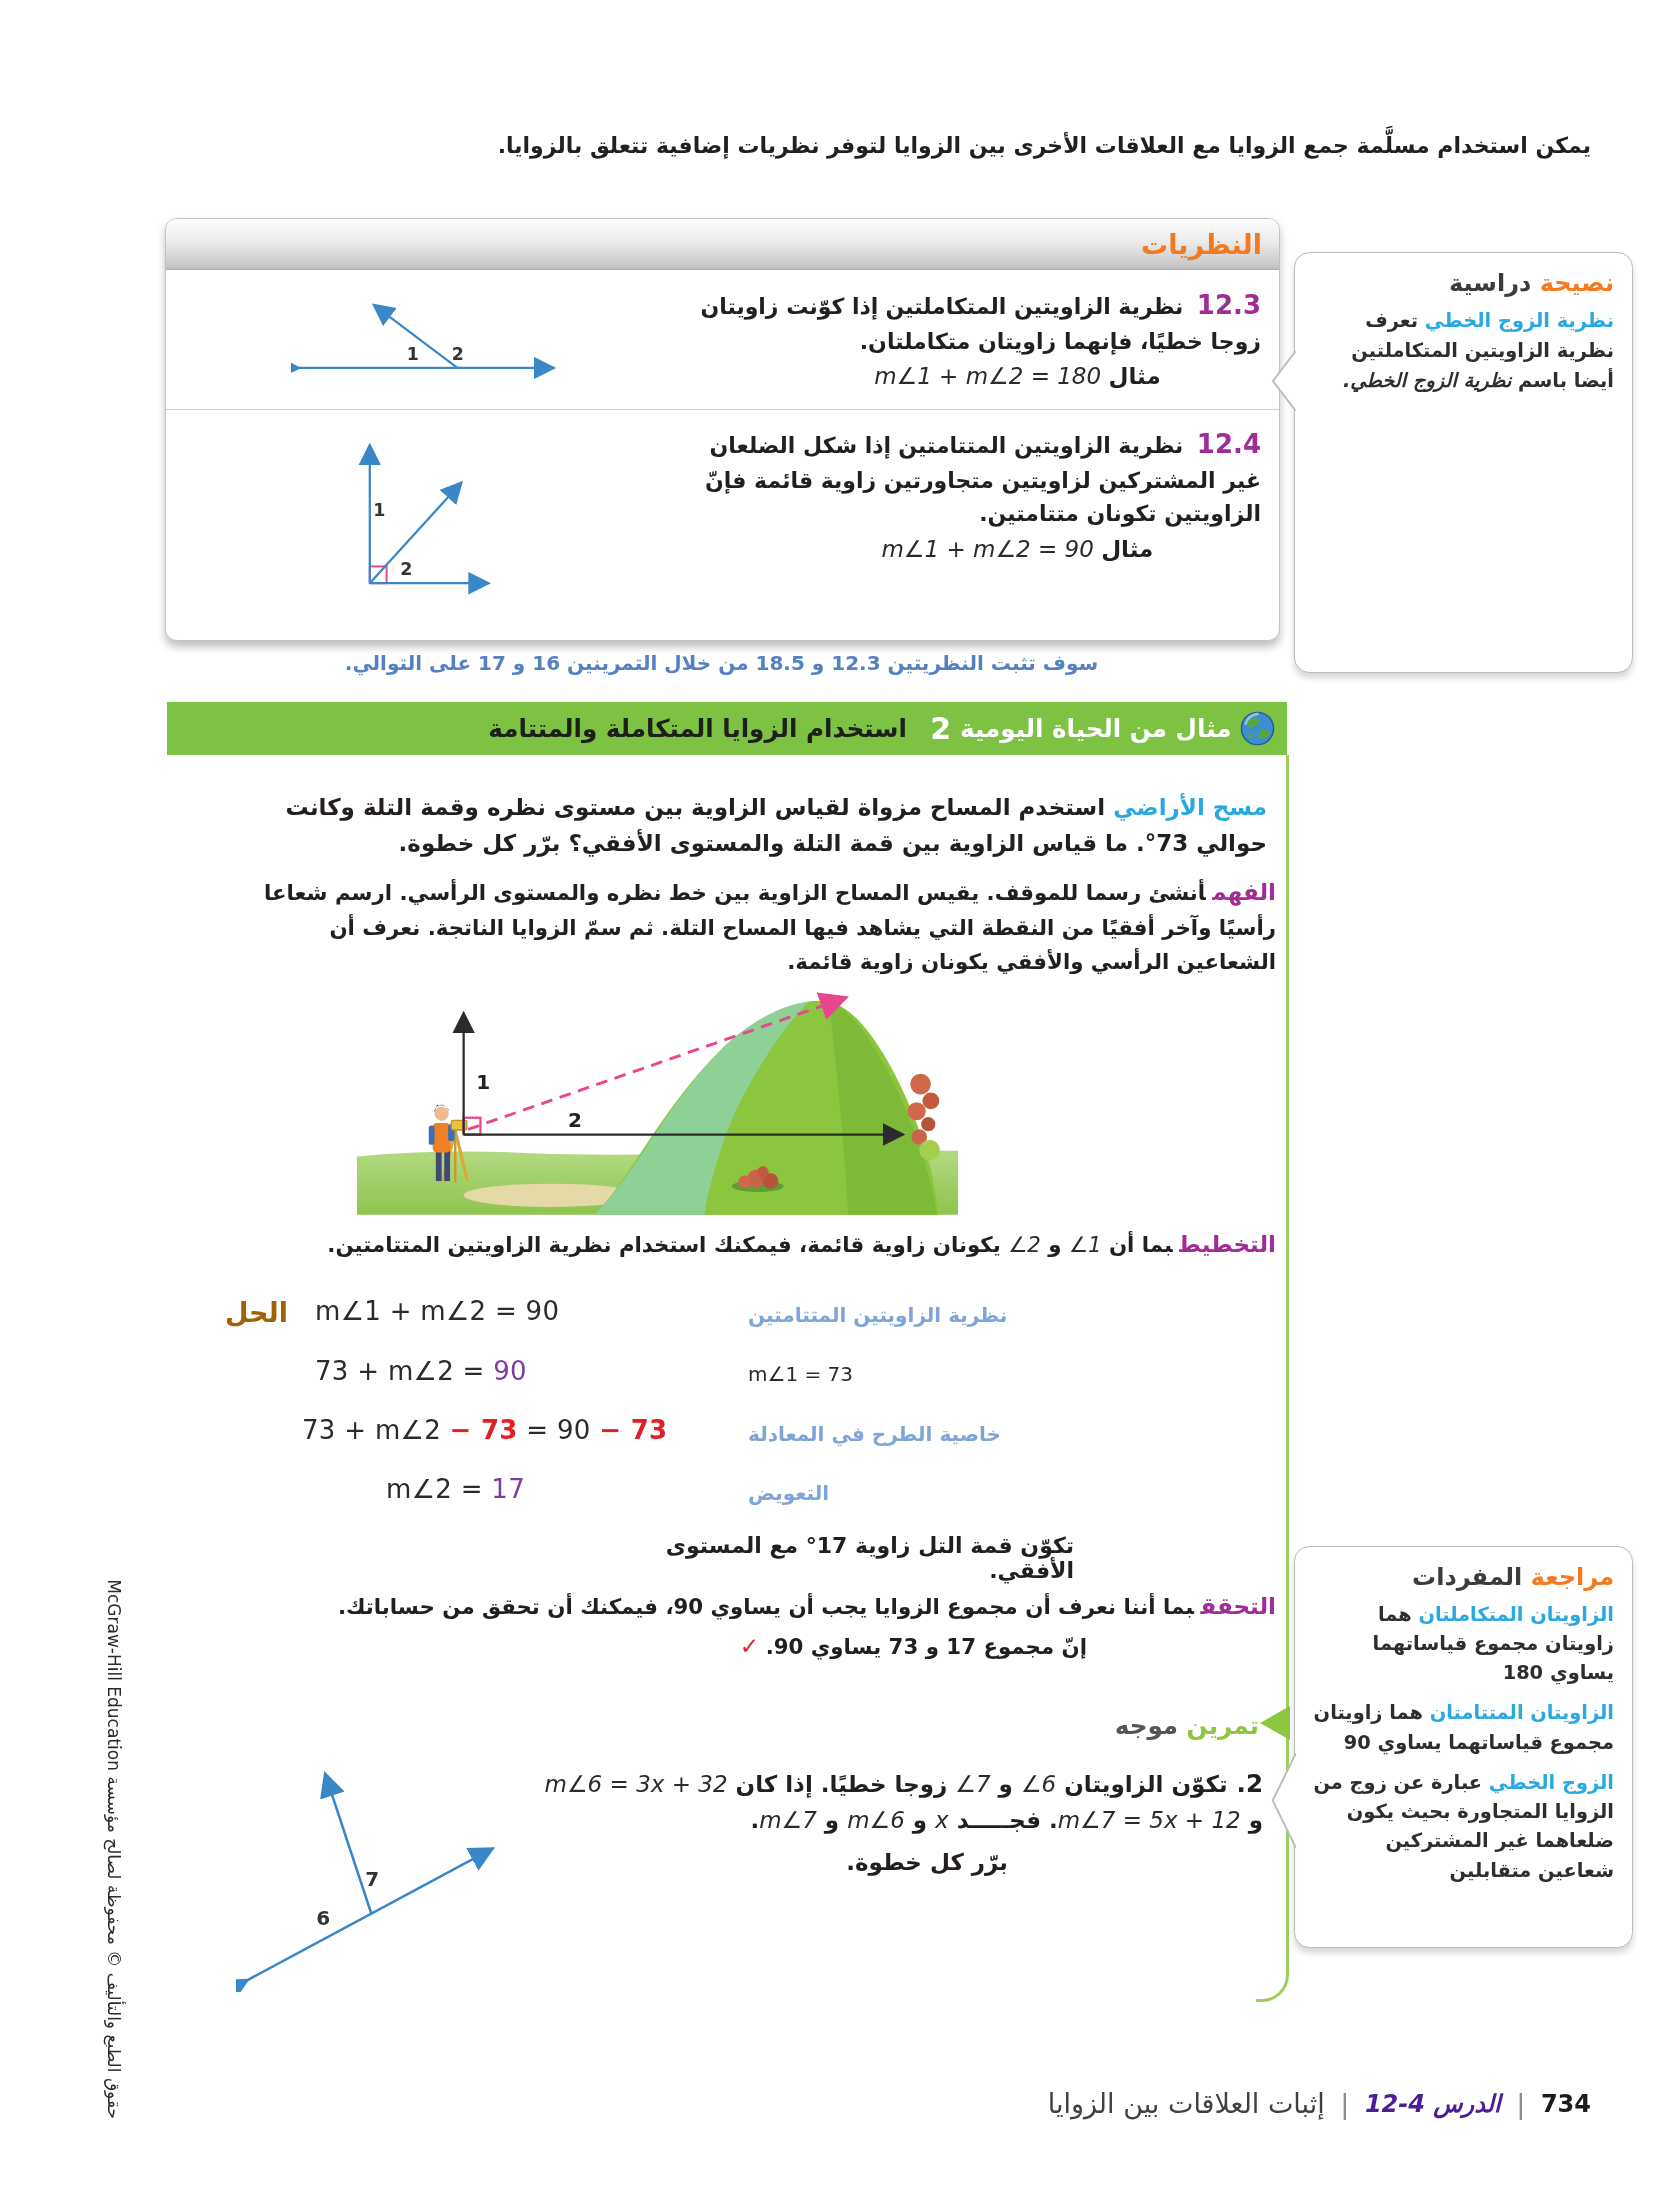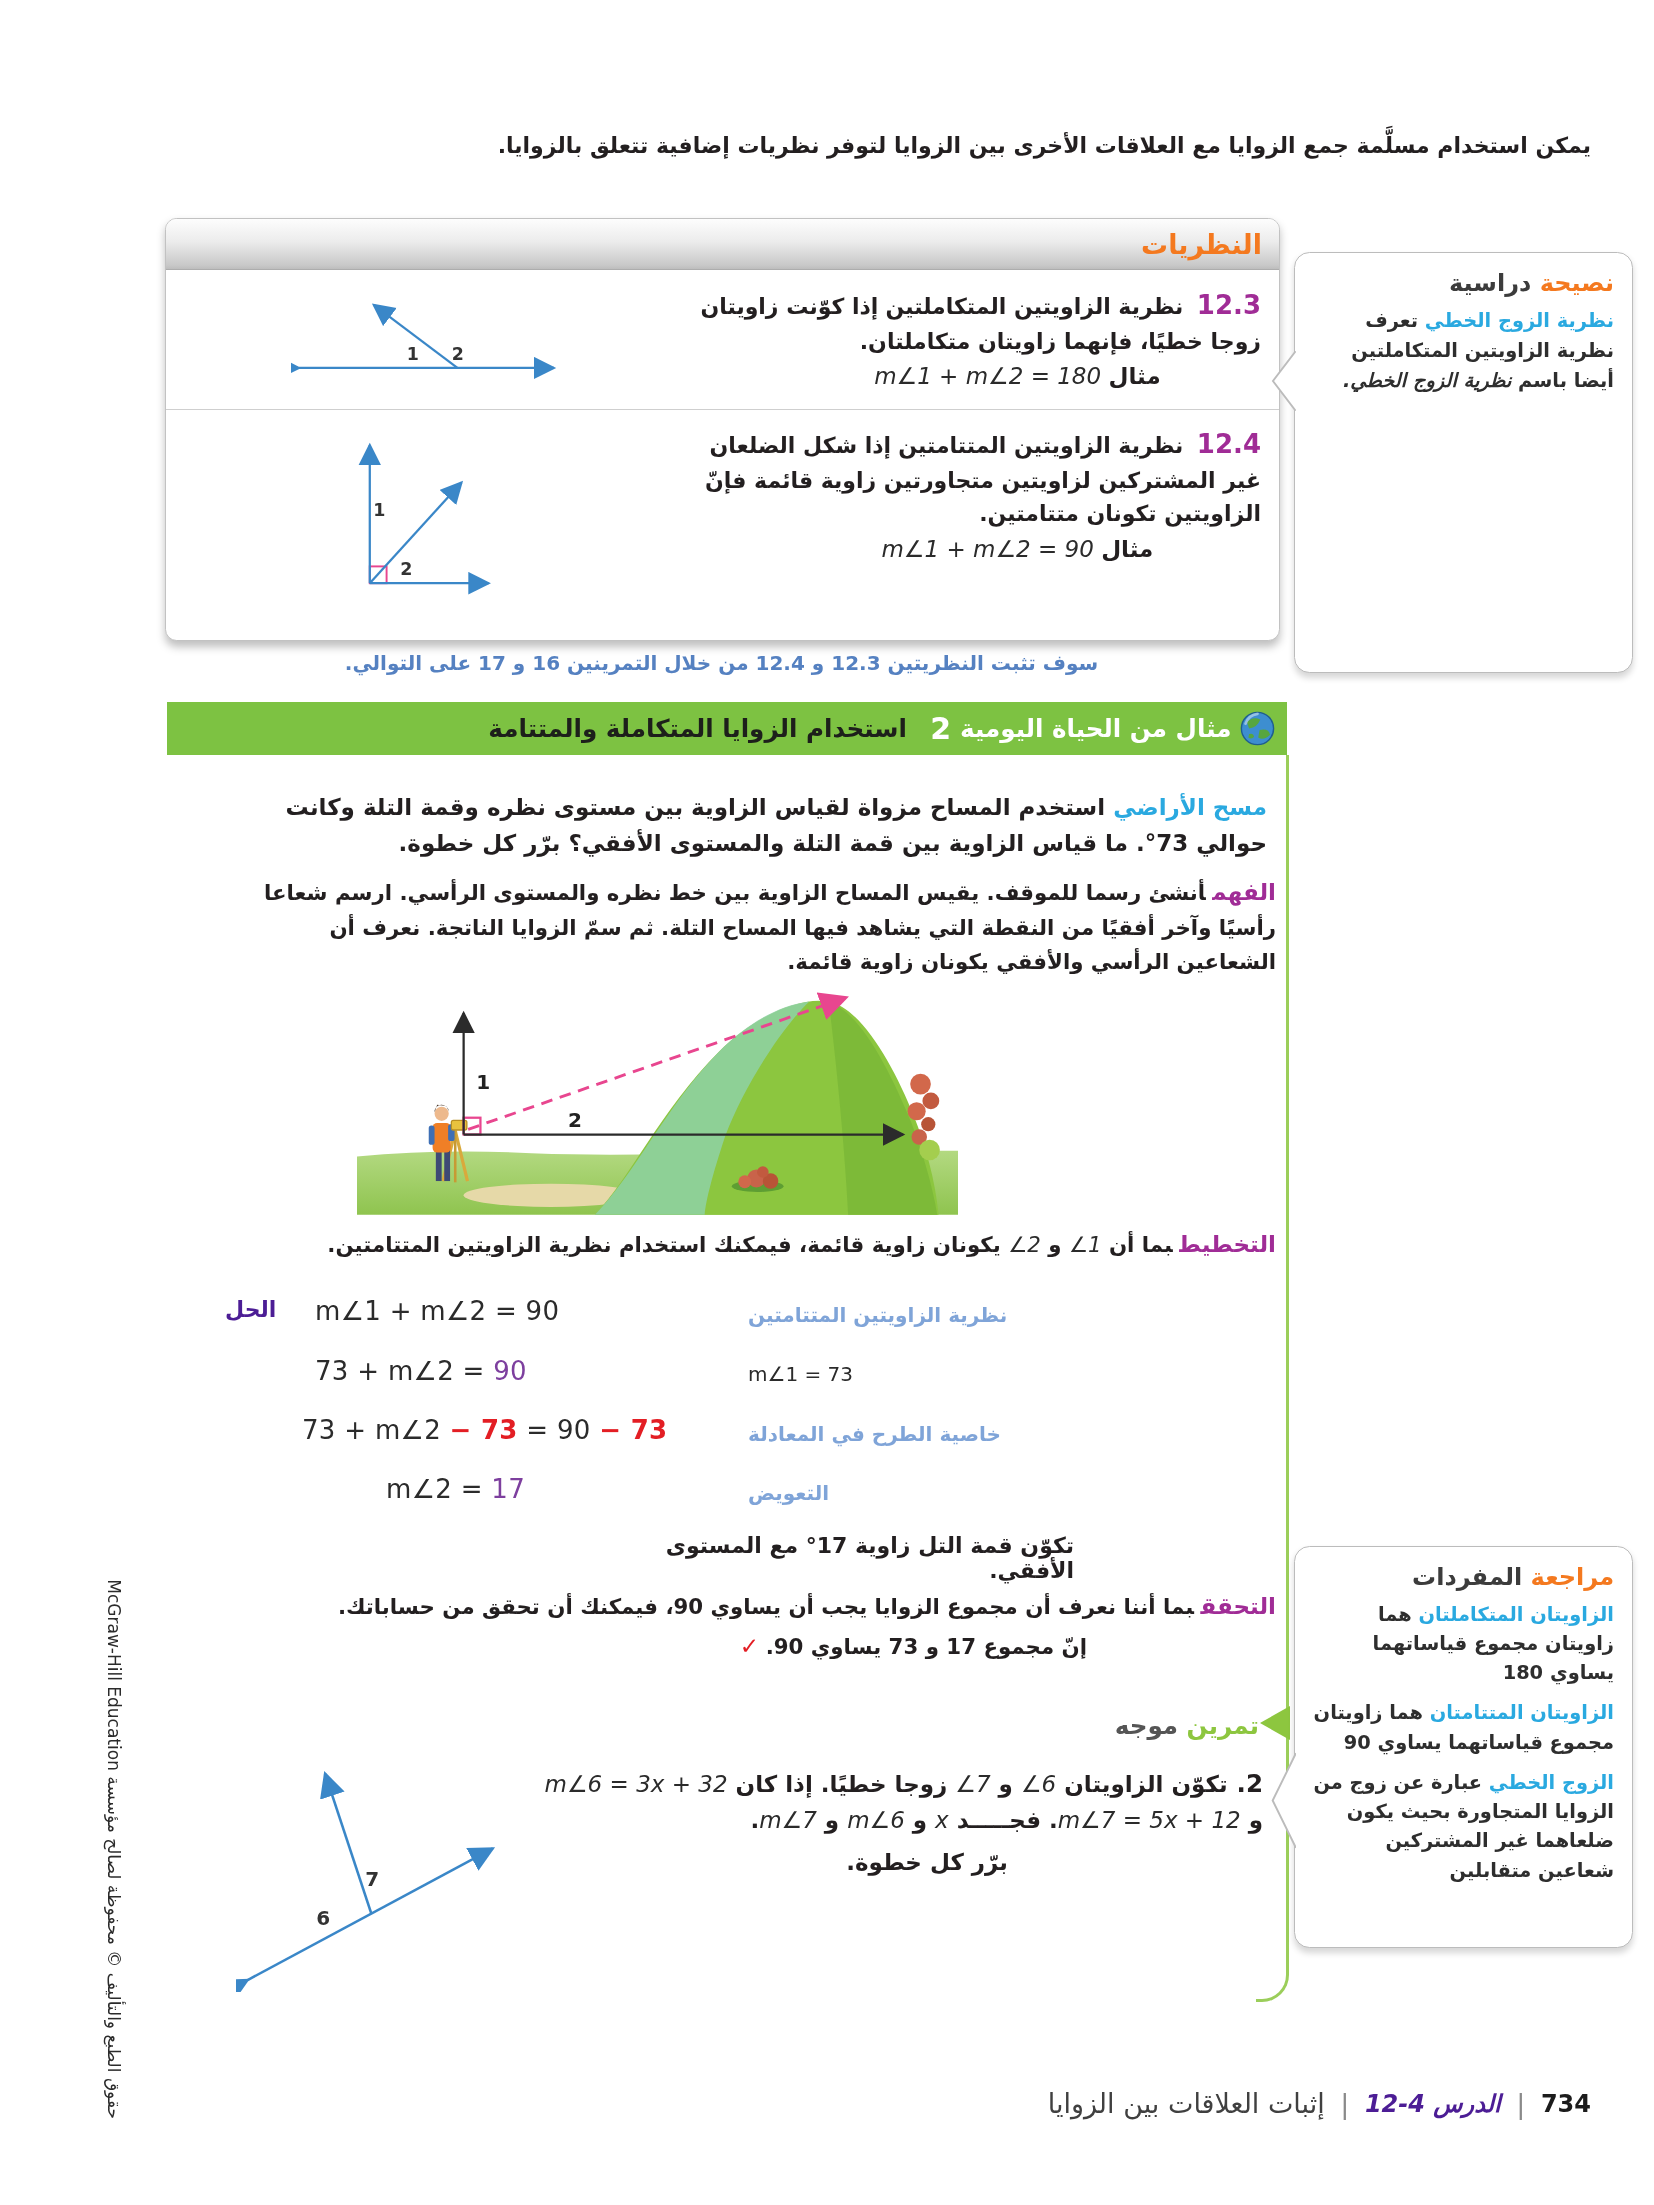--- a/index.html
+++ b/index.html
@@ -48,21 +48,21 @@
   .green-rail{top:755px;left:1256px;width:30px;height:1244px;border-right:3.2px solid #9bce5a;
               border-bottom:3.2px solid #9bce5a;border-bottom-right-radius:27px;}
   .problem{top:790px;left:236px;width:1031px;text-align:right;font-size:23px;line-height:1.55;}
   .lead-blue{color:#2aa9e0;}
   .para{text-align:right;font-size:21.3px;line-height:1.6;}
   .understand{top:874px;left:236px;width:1040px;}
   .plan{top:1226px;left:236px;width:1040px;}
   .stage-label{color:#a02c96;font-size:23px;font-weight:bold;margin-left:6.5px;}
   .scene{top:987px;left:357px;}
   
-  .solve-label{top:1297px;left:225px;font-size:22px;font-weight:bold;color:#4c1d95;}
+  .solve-label{top:1297px;left:225px;font-size:27px;font-weight:bold;color:#a16207;}
   .eq{font-size:26px;direction:ltr;unicode-bidi:isolate;color:#2b2b2b;letter-spacing:0.3px;white-space:nowrap;}
   .eq .v{color:#7d3f9e;}
   .eq .r{color:#e31e24;font-weight:bold;}
   .eq1{top:1296px;left:315px;} .eq2{top:1356px;left:315px;}
   .eq3{top:1415px;left:302px;} .eq4{top:1474px;left:386px;}
   .reason{font-size:20px;font-weight:bold;color:#7fa4d8;white-space:nowrap;}
   .rs1{top:1303px;left:748px;} .rs2{top:1362px;left:748px;}
   .rs3{top:1422px;left:748px;} .rs4{top:1481px;left:748px;}
   .conclusion{top:1533px;left:582px;width:492px;text-align:right;font-size:22px;}
   .check{top:1588px;left:234px;width:1042px;}
@@ -144,21 +144,21 @@
           <rect x="38" y="208" width="26" height="26" fill="none" stroke="#e8468f" stroke-width="3"></rect>
           <line x1="38" y1="234" x2="38" y2="20" stroke="#3a87c8" stroke-width="3.5" marker-end="url(#ab2)"></line>
           <line x1="38" y1="234" x2="222" y2="234" stroke="#3a87c8" stroke-width="3.5" marker-end="url(#ab2)"></line>
           <line x1="38" y1="234" x2="180" y2="78" stroke="#3a87c8" stroke-width="3.5" marker-end="url(#ab2)"></line>
           <text x="62" y="130" font-size="27" font-weight="bold" fill="#333">1</text>
           <text x="104" y="222" font-size="27" font-weight="bold" fill="#333">2</text>
         </svg>
       </div>
     </div>
   </div>
-  <div class="abs thm-note">سوف تثبت النظريتين 12.3 و 12.4 من خلال التمرينين 16 و 17 على التوالي.</div>
+  <div class="abs thm-note">سوف تثبت النظريتين 12.3 و 18.5 من خلال التمرينين 16 و 17 على التوالي.</div>
 
   <div class="abs sidebox tipbox">
     <svg class="side-tail" style="left:-24px;top:97px;" width="24.6" height="62" viewBox="0 0 38 96">
       <path d="M38,2 L3,48 L38,94" fill="#ffffff" stroke="#bcbcbc" stroke-width="3"></path>
     </svg>
     <div class="side-title">
       <span class="accent-orange">نصيحة</span><span> دراسية</span>
     </div>
     <div class="side-body">
       <span class="term-blue">نظرية الزوج الخطي</span><span> تعرف نظرية الزاويتين المتكاملتين أيضا باسم </span><span class="it">نظرية الزوج الخطي.</span>

